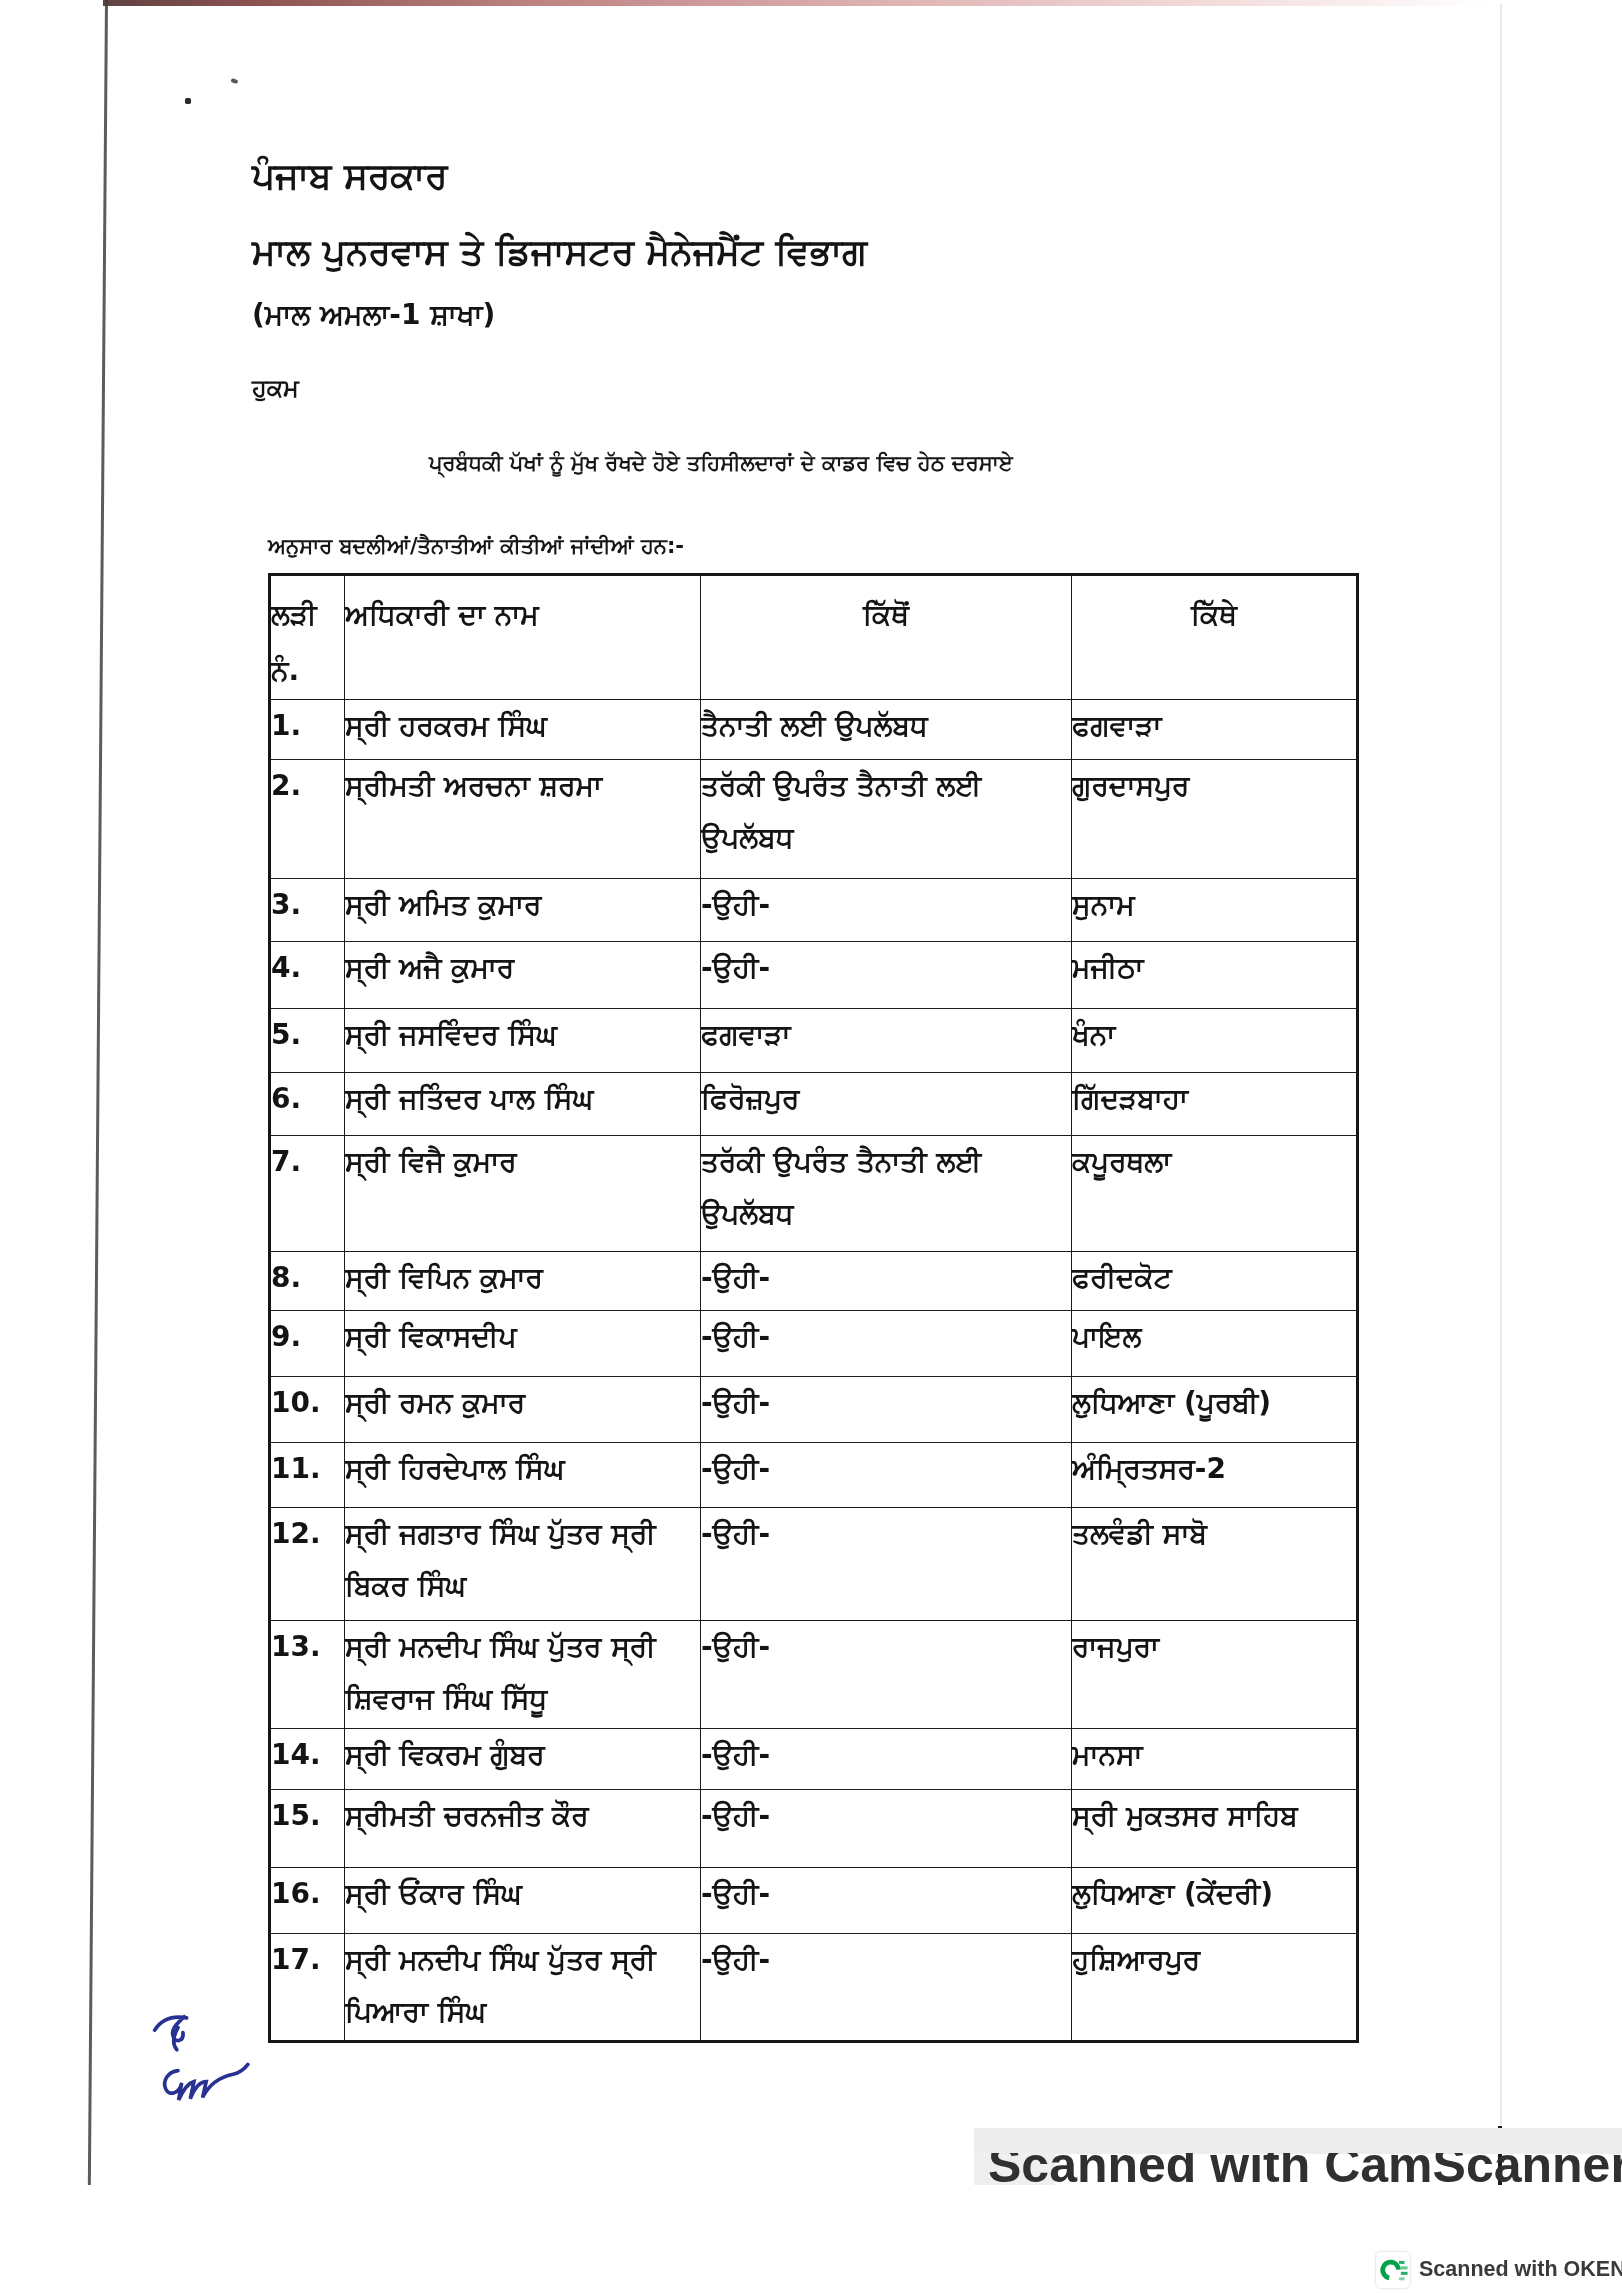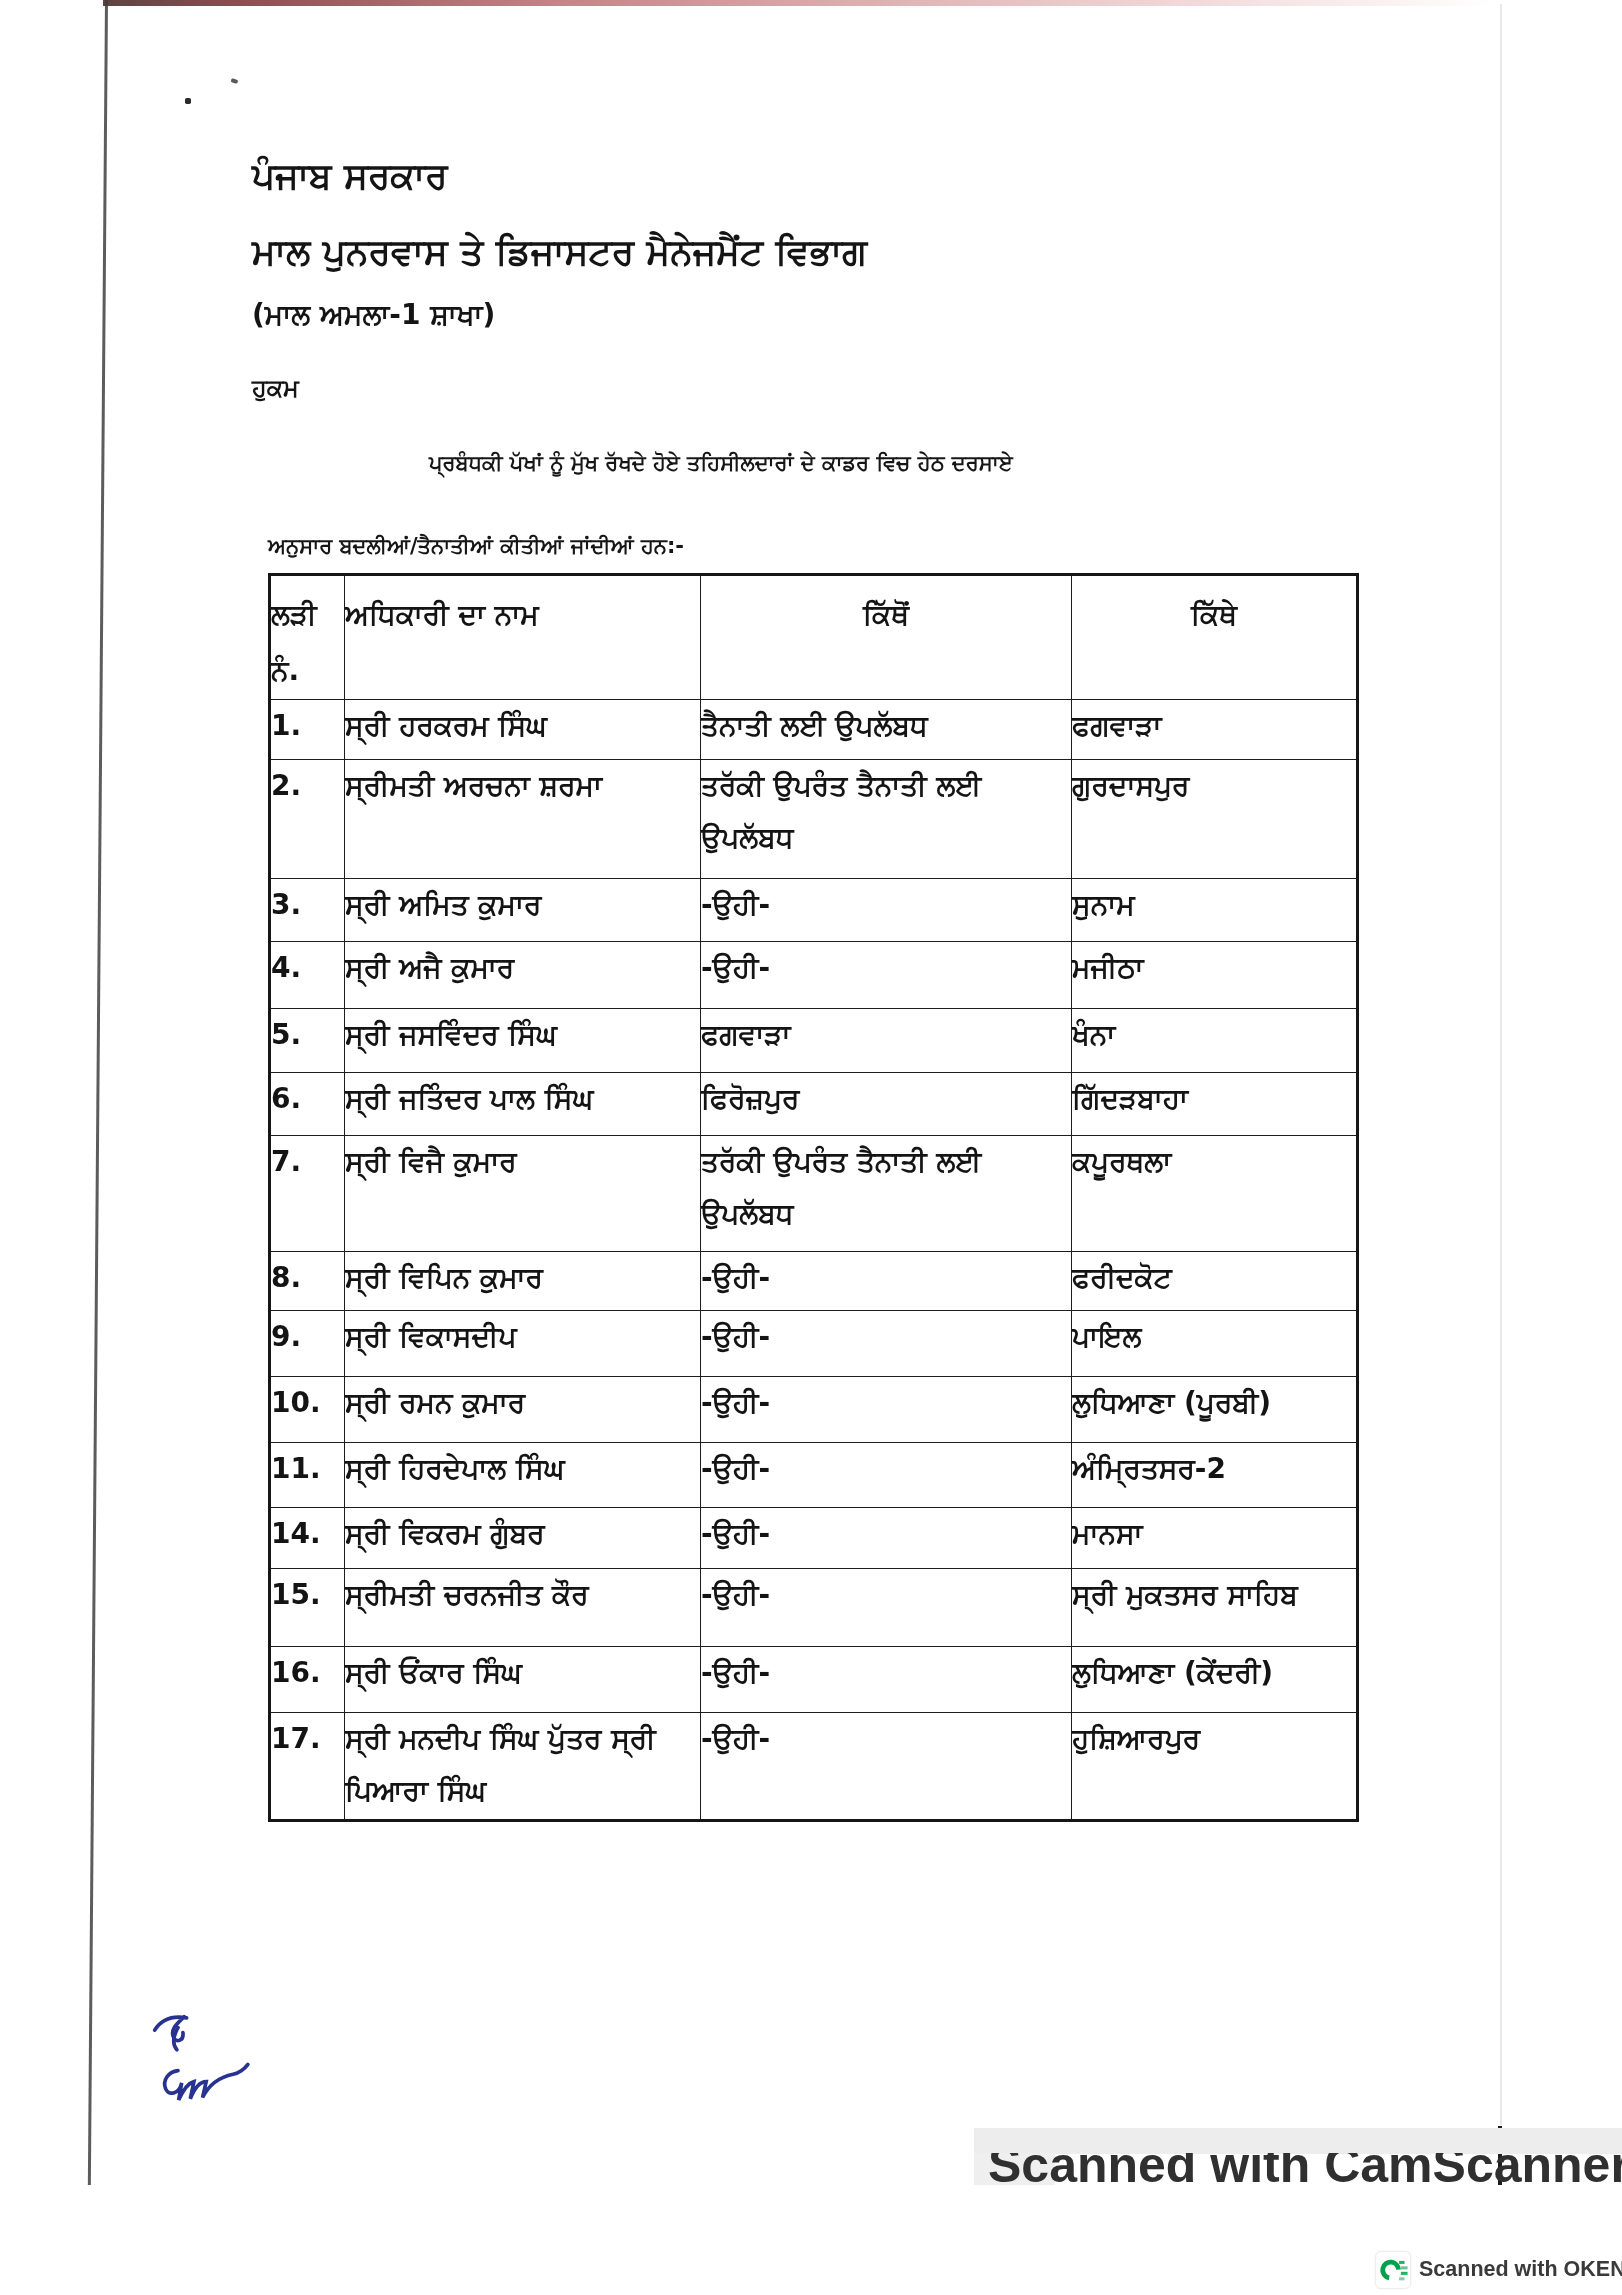--- a/index.html
+++ b/index.html
@@ -145,20 +145,32 @@
         <td class="c-name">ਸ੍ਰੀ ਰਮਨ ਕੁਮਾਰ</td>
         <td class="c-from">-ਉਹੀ-</td>
         <td class="c-to">ਲੁਧਿਆਣਾ (ਪੂਰਬੀ)</td>
       </tr>
       <tr style="height: 65px;">
         <td class="c-sr">11.</td>
         <td class="c-name">ਸ੍ਰੀ ਹਿਰਦੇਪਾਲ ਸਿੰਘ</td>
         <td class="c-from">-ਉਹੀ-</td>
         <td class="c-to">ਅੰਮ੍ਰਿਤਸਰ-2</td>
       </tr>
+      <tr style="height: 113px;">
+        <td class="c-sr">12.</td>
+        <td class="c-name">ਸ੍ਰੀ ਜਗਤਾਰ ਸਿੰਘ ਪੁੱਤਰ ਸ੍ਰੀ ਬਿਕਰ ਸਿੰਘ</td>
+        <td class="c-from">-ਉਹੀ-</td>
+        <td class="c-to">ਤਲਵੰਡੀ ਸਾਬੋ</td>
+      </tr>
+      <tr style="height: 108px;">
+        <td class="c-sr">13.</td>
+        <td class="c-name">ਸ੍ਰੀ ਮਨਦੀਪ ਸਿੰਘ ਪੁੱਤਰ ਸ੍ਰੀ ਸ਼ਿਵਰਾਜ ਸਿੰਘ ਸਿੱਧੂ</td>
+        <td class="c-from">-ਉਹੀ-</td>
+        <td class="c-to">ਰਾਜਪੁਰਾ</td>
+      </tr>
       <tr style="height: 61px;">
         <td class="c-sr">14.</td>
         <td class="c-name">ਸ੍ਰੀ ਵਿਕਰਮ ਗੁੰਬਰ</td>
         <td class="c-from">-ਉਹੀ-</td>
         <td class="c-to">ਮਾਨਸਾ</td>
       </tr>
       <tr style="height: 78px;">
         <td class="c-sr">15.</td>
         <td class="c-name">ਸ੍ਰੀਮਤੀ ਚਰਨਜੀਤ ਕੌਰ</td>
         <td class="c-from">-ਉਹੀ-</td>

